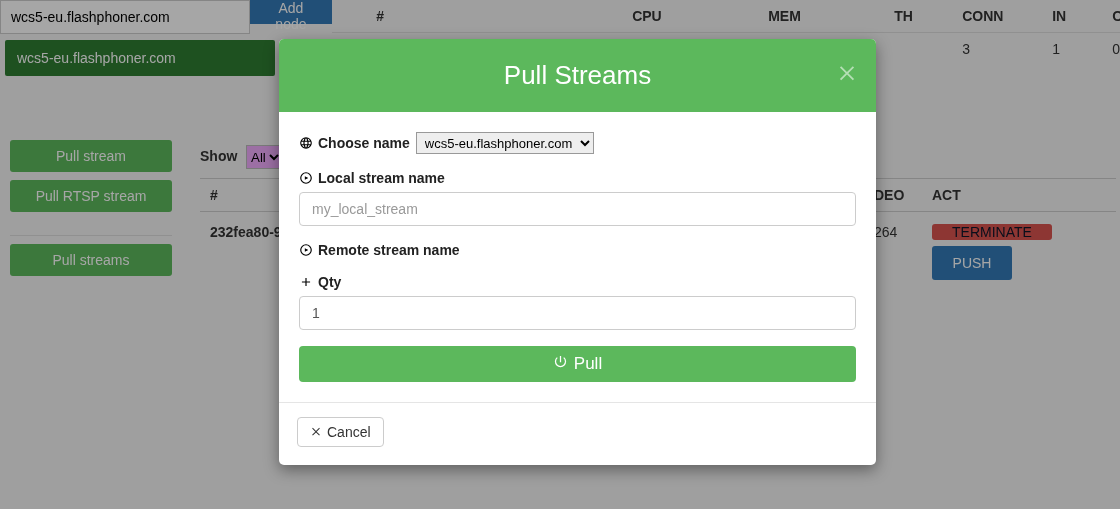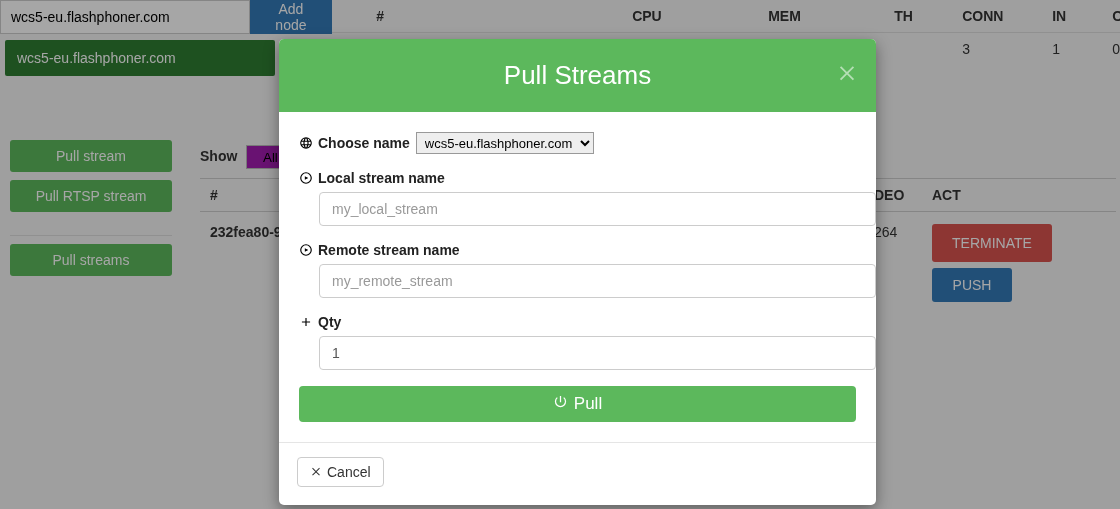--- a/index.html
+++ b/index.html
@@ -4,69 +4,69 @@
   <style>
     * { box-sizing: border-box; margin: 0; padding: 0; }
     body { font-family: Arial, Helvetica, sans-serif; font-size: 14px; color: #333; background: #f5f5f5; position: relative; width: 1120px; height: 509px; overflow: hidden; }
 
     
     .bg { position: absolute; top: 0; left: 0; width: 1120px; height: 509px; }
 
     .top-row { display: flex; align-items: flex-start; }
     .node-input-group { display: flex; }
     .node-input { width: 273px; height: 34px; padding: 6px 10px; border: 1px solid #ccc; background: #fff; font-size: 14px; }
-    .add-node-btn { background: #337ab7; color: #fff; border: none; height: 34px; padding: 0 14px; font-size: 14px; cursor: pointer; }
+    .add-node-btn { background: #337ab7; color: #fff; border: none; height: 24px; padding: 0 14px; font-size: 14px; cursor: pointer; }
 
     .stats-table { flex: 1; }
     .stats-head, .stats-row { display: flex; padding: 8px 0; }
     .stats-head { border-bottom: 1px solid #ddd; color: #333; }
     .stats-cell { font-size: 14px; }
     .c-hash { width: 300px; padding-left: 44px; font-weight: bold; }
     .c-cpu { width: 136px; font-weight: bold; }
     .c-mem { width: 114px; font-weight: bold; }
     .c-th { width: 68px; font-weight: bold; margin-left: 12px; }
     .c-conn { width: 90px; font-weight: bold; }
     .c-in { width: 60px; font-weight: bold; }
     .c-out { width: 60px; font-weight: bold; }
 
     .node-row-sel { position: absolute; top: 40px; left: 5px; width: 270px; height: 36px; background: #2e7d32; color: #fff; display: flex; align-items: center; padding-left: 12px; border-radius: 2px; }
 
     .side-btns { position: absolute; top: 140px; left: 10px; width: 162px; display: flex; flex-direction: column; gap: 8px; }
     .green-btn { background: #5cb85c; color: #fff; border: none; padding: 8px 8px; font-size: 14px; border-radius: 3px; cursor: pointer; }
     .side-divider { height: 16px; border-bottom: 1px solid #ddd; }
 
     .show-label { position: absolute; top: 148px; left: 200px; font-weight: bold; }
-    .show-select { position: absolute; top: 145px; left: 246px; height: 24px; border: 1px solid #bbb; background: #a21caf; padding: 2px 12px; }
+    .show-select { position: absolute; top: 145px; left: 246px; height: 24px; border: 1px solid #bbb; background: #f0abfc; padding: 2px 0; }
 
     .tbl2 { position: absolute; top: 178px; left: 200px; right: 4px; }
     .tbl2-head { display: flex; padding: 8px 4px; border-top: 1px solid #ccc; border-bottom: 1px solid #ccc; font-weight: bold; font-size: 14px; }
     .tbl2-row { display: flex; padding: 12px 4px; }
     .t2-hash { width: 670px; padding-left: 6px; }
     .t2-video { width: 58px; }
     .t2-act { width: 120px; }
     .act-btns { display: flex; flex-direction: column; gap: 6px; }
-    .term-btn { background: #d9534f; color: #ffffff; border: none; padding: 11px 14px; font-size: 14px; border-radius: 3px; cursor: pointer; }
+    .term-btn { background: #d9534f; color: #0f172a; border: none; padding: 0 14px; font-size: 14px; border-radius: 3px; cursor: pointer; }
     .push-btn { background: #337ab7; color: #fff; border: none; padding: 9px 14px; font-size: 14px; border-radius: 3px; cursor: pointer; width: 80px; }
 
     
     .overlay { position: absolute; top: 0; left: 0; width: 1120px; height: 509px; background: rgba(0,0,0,0.35); }
 
     
     .modal { position: absolute; top: 39px; left: 279px; width: 597px; background: #fff; border-radius: 5px; box-shadow: 0 5px 15px rgba(0,0,0,0.4); overflow: hidden; }
     .modal-head { background: #5cb85c; color: #fff; height: 73px; display: flex; align-items: center; justify-content: center; position: relative; }
     .modal-title { font-size: 26px; font-weight: normal; }
     .modal-close { position: absolute; right: 16px; top: 22px; width: 24px; height: 24px; cursor: pointer; opacity: 0.55; }
     .modal-close svg { width: 22px; height: 22px; fill: #fff; }
     .modal-body { padding: 20px 20px 20px 20px; color: #333; }
     .fld-row { margin-bottom: 16px; }
     .fld-label { font-weight: bold; display: flex; align-items: center; gap: 5px; margin-bottom: 6px; color: #222; }
     .fld-label svg, .fld-label .ico { width: 14px; height: 14px; flex-shrink: 0; }
     .choose-row { display: flex; align-items: center; gap: 6px; }
     .choose-select { border: 1px solid #999; background: #eee; font-size: 13px; height: 22px; padding: 1px 4px; }
-    .txt-input { width: 100%; height: 34px; padding: 6px 12px; border: 1px solid #ccc; border-radius: 4px; font-size: 14px; color: #555; margin-left: 20px; }
+    .txt-input { width: 100%; height: 34px; padding: 6px 12px; border: 1px solid #ccc; border-radius: 4px; font-size: 14px; color: #555; }
     .txt-input::placeholder { color: #999; }
     .pull-btn { width: 100%; background: #5cb85c; color: #fff; border: none; height: 36px; border-radius: 4px; font-size: 17px; display: flex; align-items: center; justify-content: center; gap: 6px; cursor: pointer; }
     .pull-btn svg { width: 15px; height: 15px; fill: #fff; }
     .modal-foot { padding: 14px 18px 18px; border-top: 1px solid #e5e5e5; }
     .cancel-btn { background: #fff; border: 1px solid #ccc; border-radius: 4px; padding: 6px 12px; font-size: 14px; color: #333; display: inline-flex; align-items: center; gap: 5px; cursor: pointer; }
     .cancel-btn svg { width: 12px; height: 12px; fill: #333; }
   </style>
 </head>
 <body>
 
@@ -175,21 +175,20 @@
 
     <div class="fld-row">
       <div class="fld-label">
         <span class="ico">
           <svg viewBox="0 0 24 24">
               <path d="M12 2a10 10 0 1 0 0 20 10 10 0 0 0 0-20zm0 18a8 8 0 1 1 0-16 8 8 0 0 1 0 16zm-2-11 6 3-6 3V9z"></path>
             </svg>
         </span>
         <span>Remote stream name</span>
       </div>
-      <input class="txt-input" placeholder="my_remote_stream" style="">
     </div>
 
     <div class="fld-row">
       <div class="fld-label">
         <span class="ico">
           <svg viewBox="0 0 24 24">
               <path d="M19 13h-6v6h-2v-6H5v-2h6V5h2v6h6z"></path>
             </svg>
         </span>
         <span>Qty</span>

